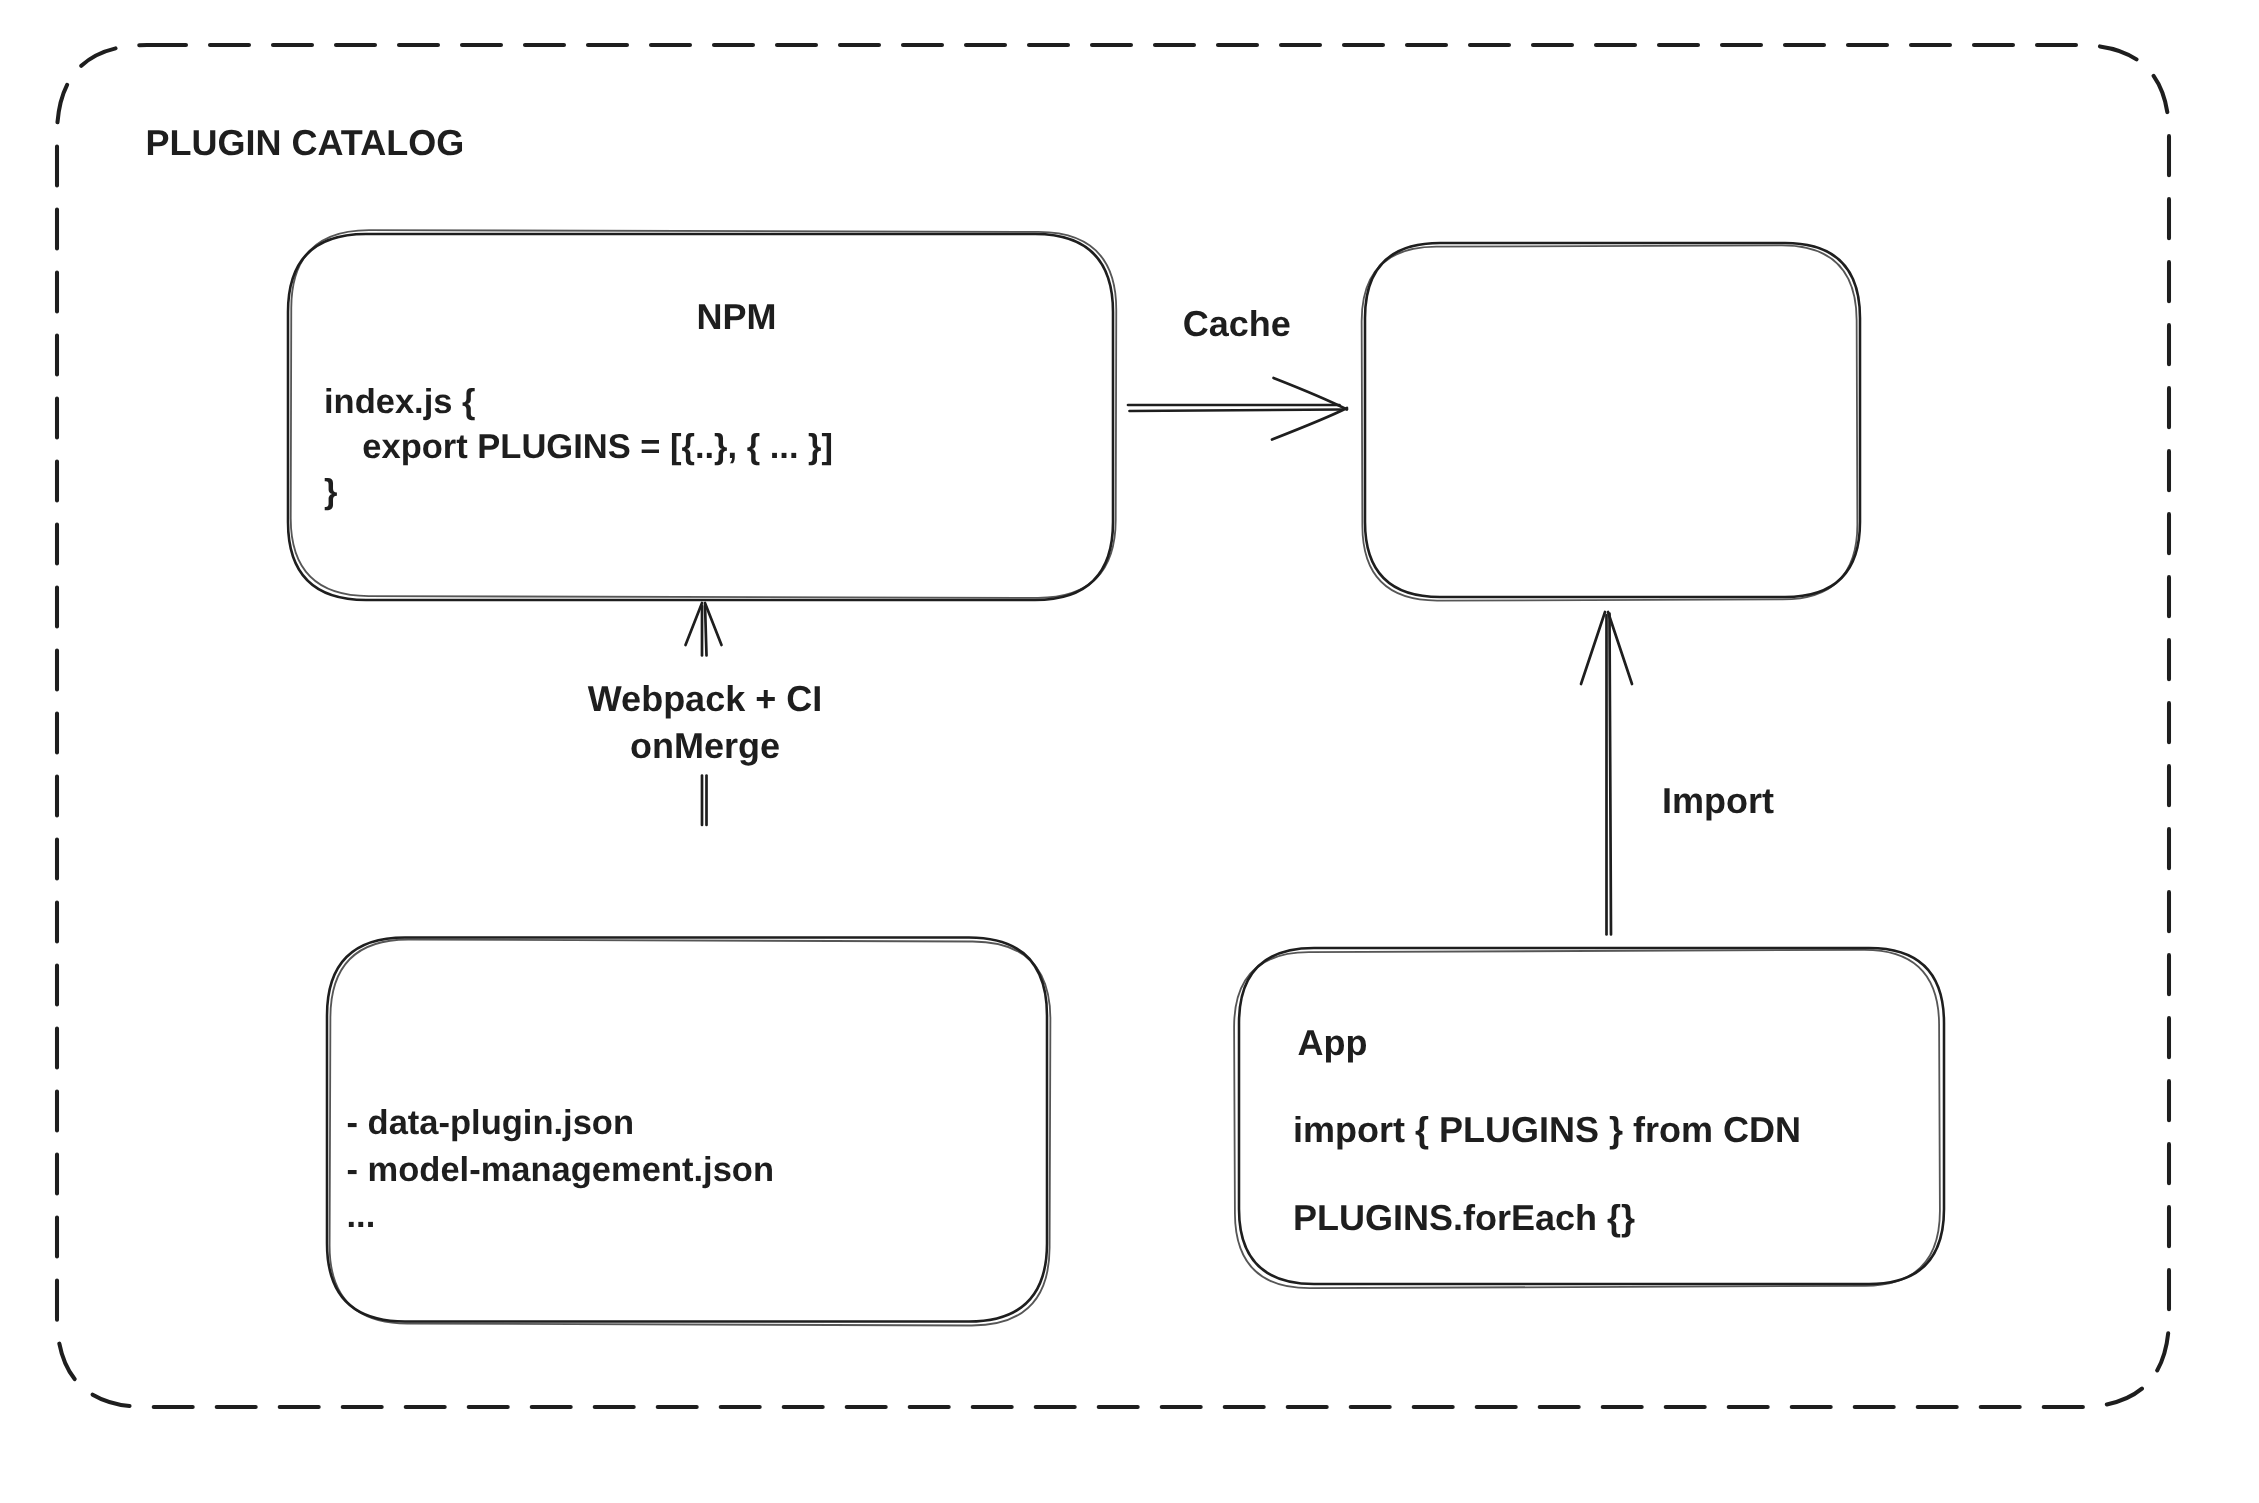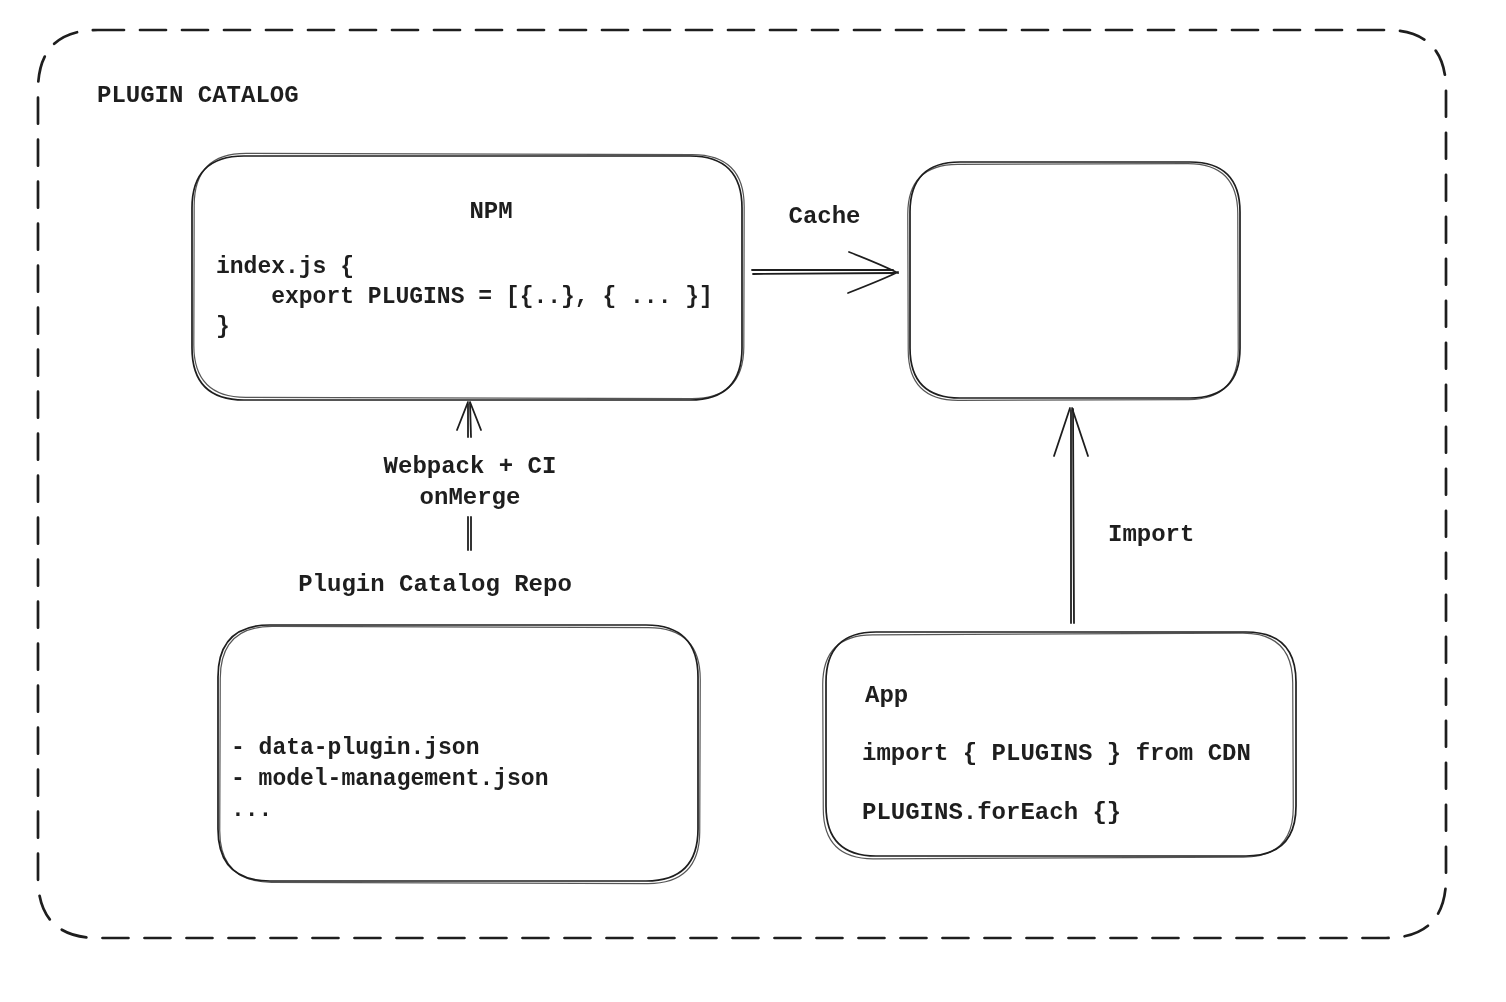--- a/index.html
+++ b/index.html
@@ -4,21 +4,21 @@
 <style>
   :root{
     --stroke:#1e1e1e;
     --bg:#ffffff;
   }
   html,body{margin:0;padding:0;background:var(--bg);}
   .canvas{
     position:relative;
     width:1506px;height:1002px;
     background:var(--bg);
-    font-family:Liberation Mono, monospace;
+    font-family:Liberation Sans, sans-serif;
     color:var(--stroke);
     overflow:hidden;
   }
   svg.layer{position:absolute;left:0;top:0;}
   svg.layer path{fill:none;stroke:var(--stroke);stroke-linecap:round;stroke-linejoin:round;}
   .sketch{stroke-width:1.7px;}
   .sketch.echo{stroke-width:1.2px;opacity:.75;}
   .dashed{stroke-width:2.7px;stroke-dasharray:26 16;}
   .arrow{stroke-width:1.8px;}
   .txt{position:absolute;white-space:pre;font-weight:600;line-height:1.25;}
@@ -90,21 +90,20 @@
   <pre class="code txt fs23" style="left:216px;top:252px;line-height:30px;">index.js {
     export PLUGINS = [{..}, { ... }]
 }</pre>
 
   <div class="txt fs24 center" style="left:752px;top:202px;width:145px;">Cache</div>
 
 
   <div class="txt fs24 center" style="left:330px;top:451px;width:280px;line-height:31px;">Webpack + CI
 onMerge</div>
 
-  <div class="txt fs24 center" style="left:240px;top:570px;width:390px;">Plugin Catalog Repo</div>
 
   <pre class="code txt fs23" style="left:231px;top:709px;line-height:31px;margin-top:24px;">- data-plugin.json
 - model-management.json
 ...</pre>
 
   <div class="txt fs24" style="left:1108px;top:520px;text-align:right;">Import</div>
 
   <div class="txt fs24" style="left:865px;top:681px;">App</div>
 
   <div class="txt fs24" style="left:862px;top:739px;">import { PLUGINS } from CDN</div>

